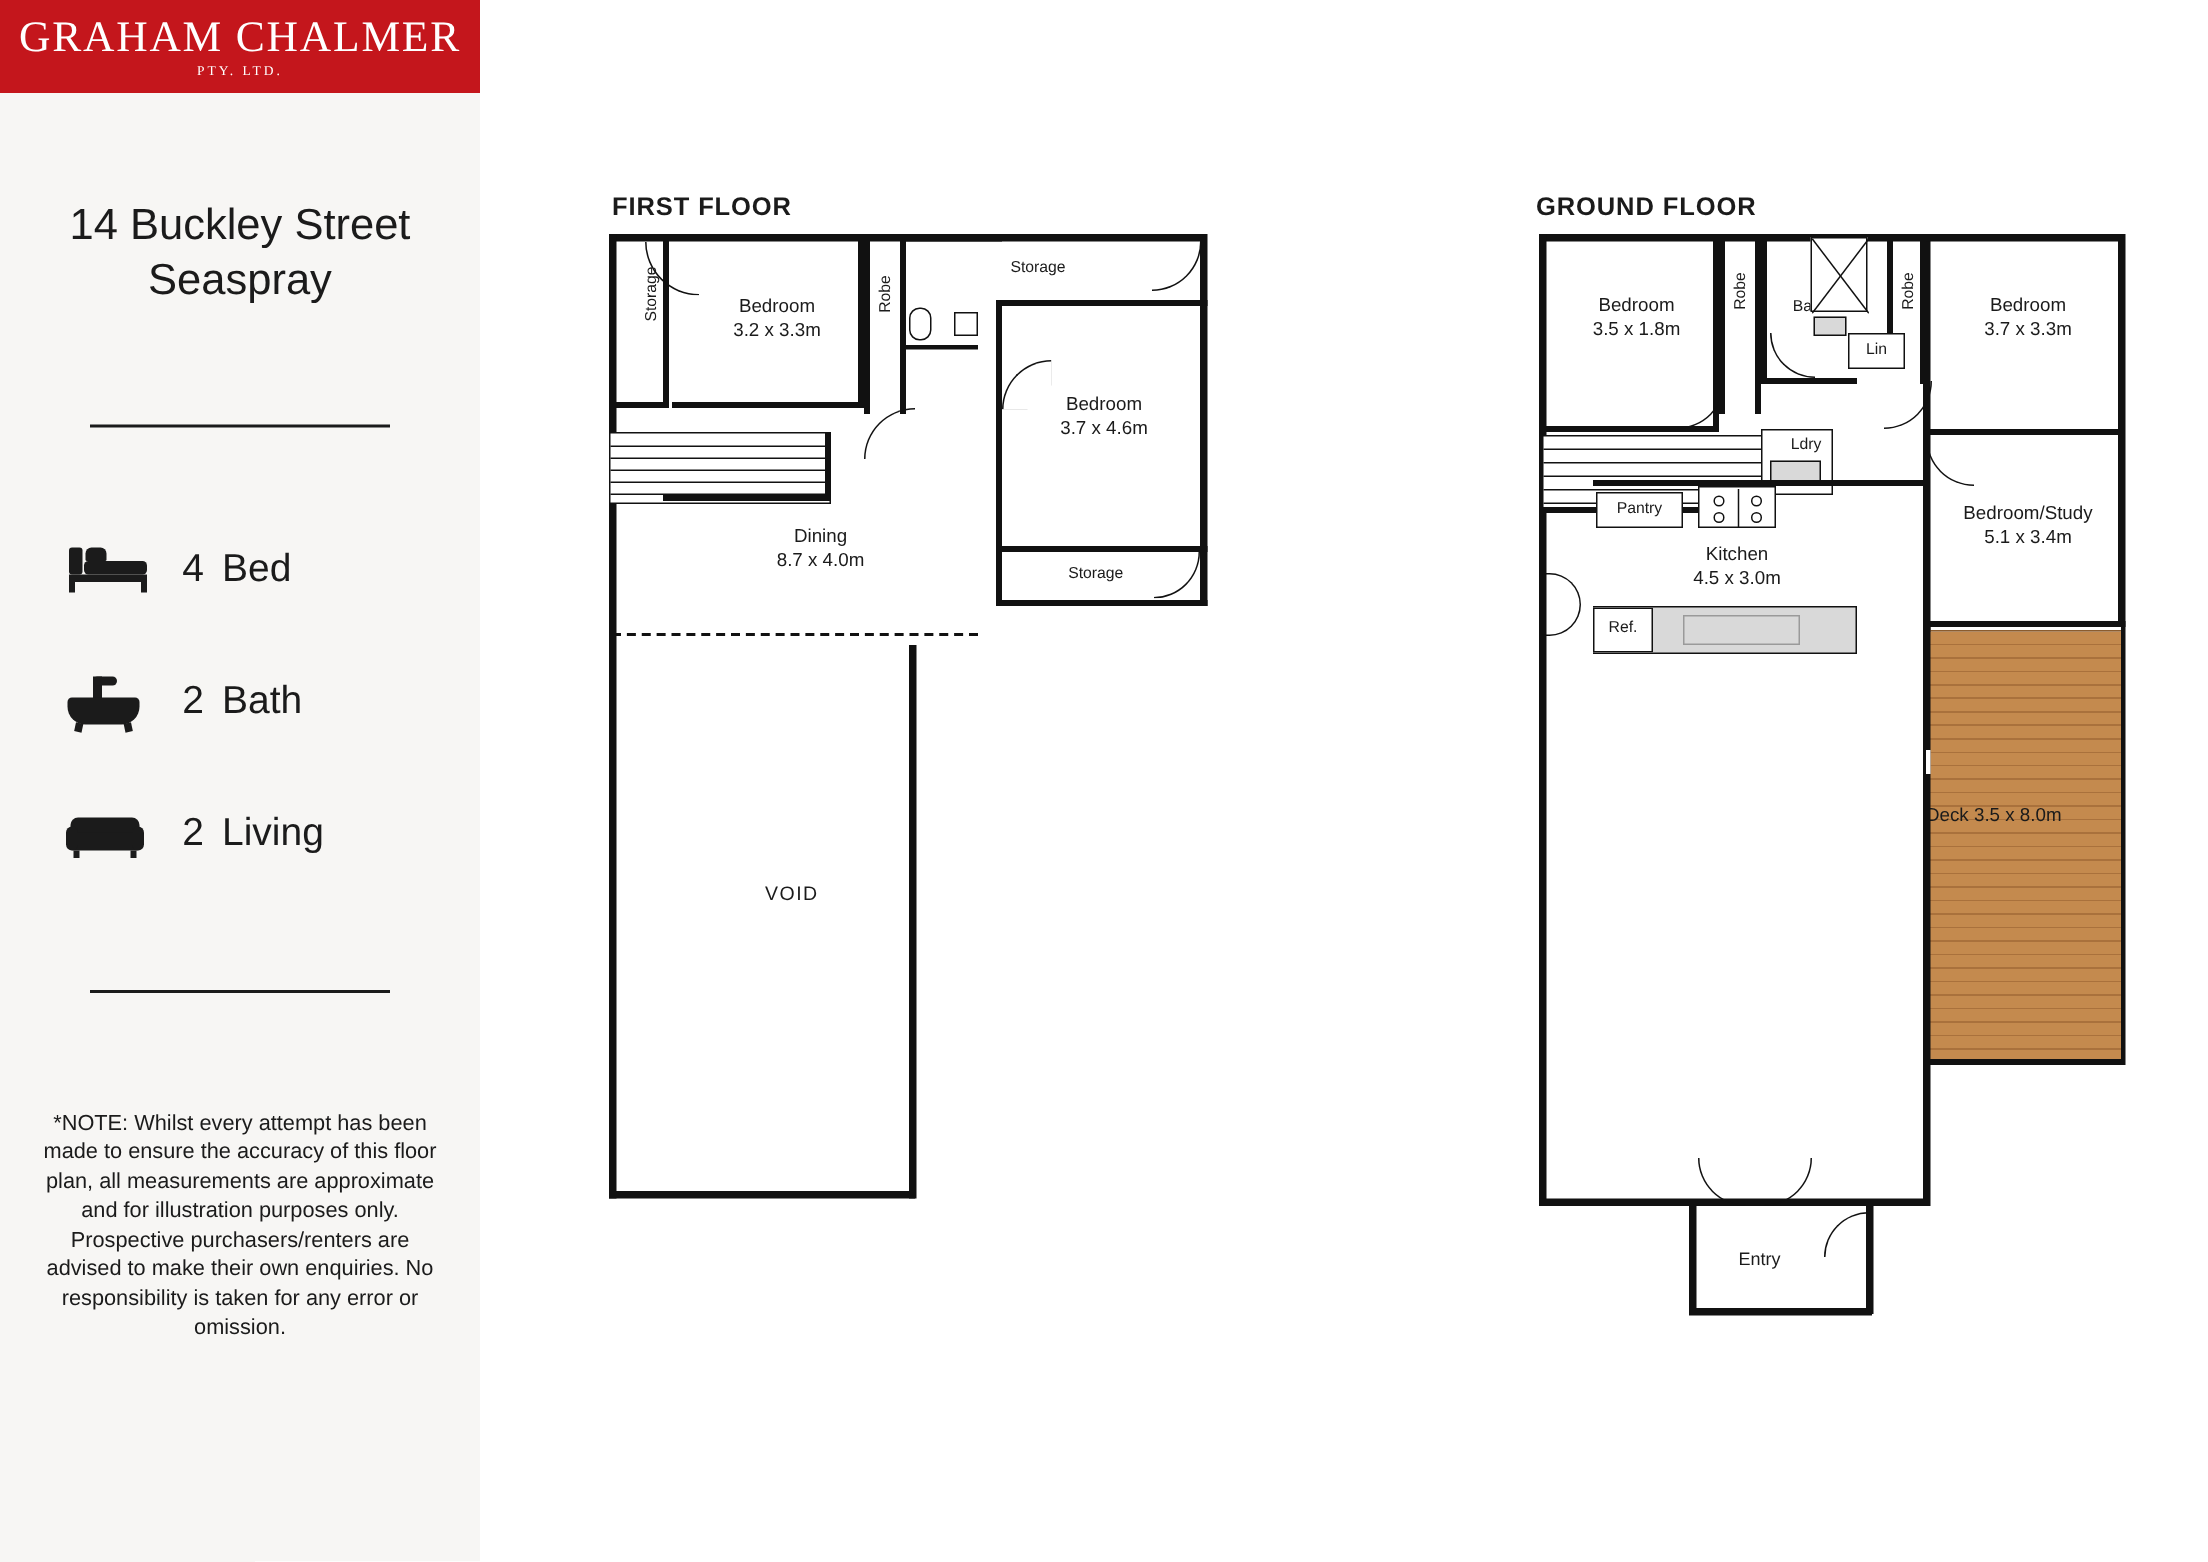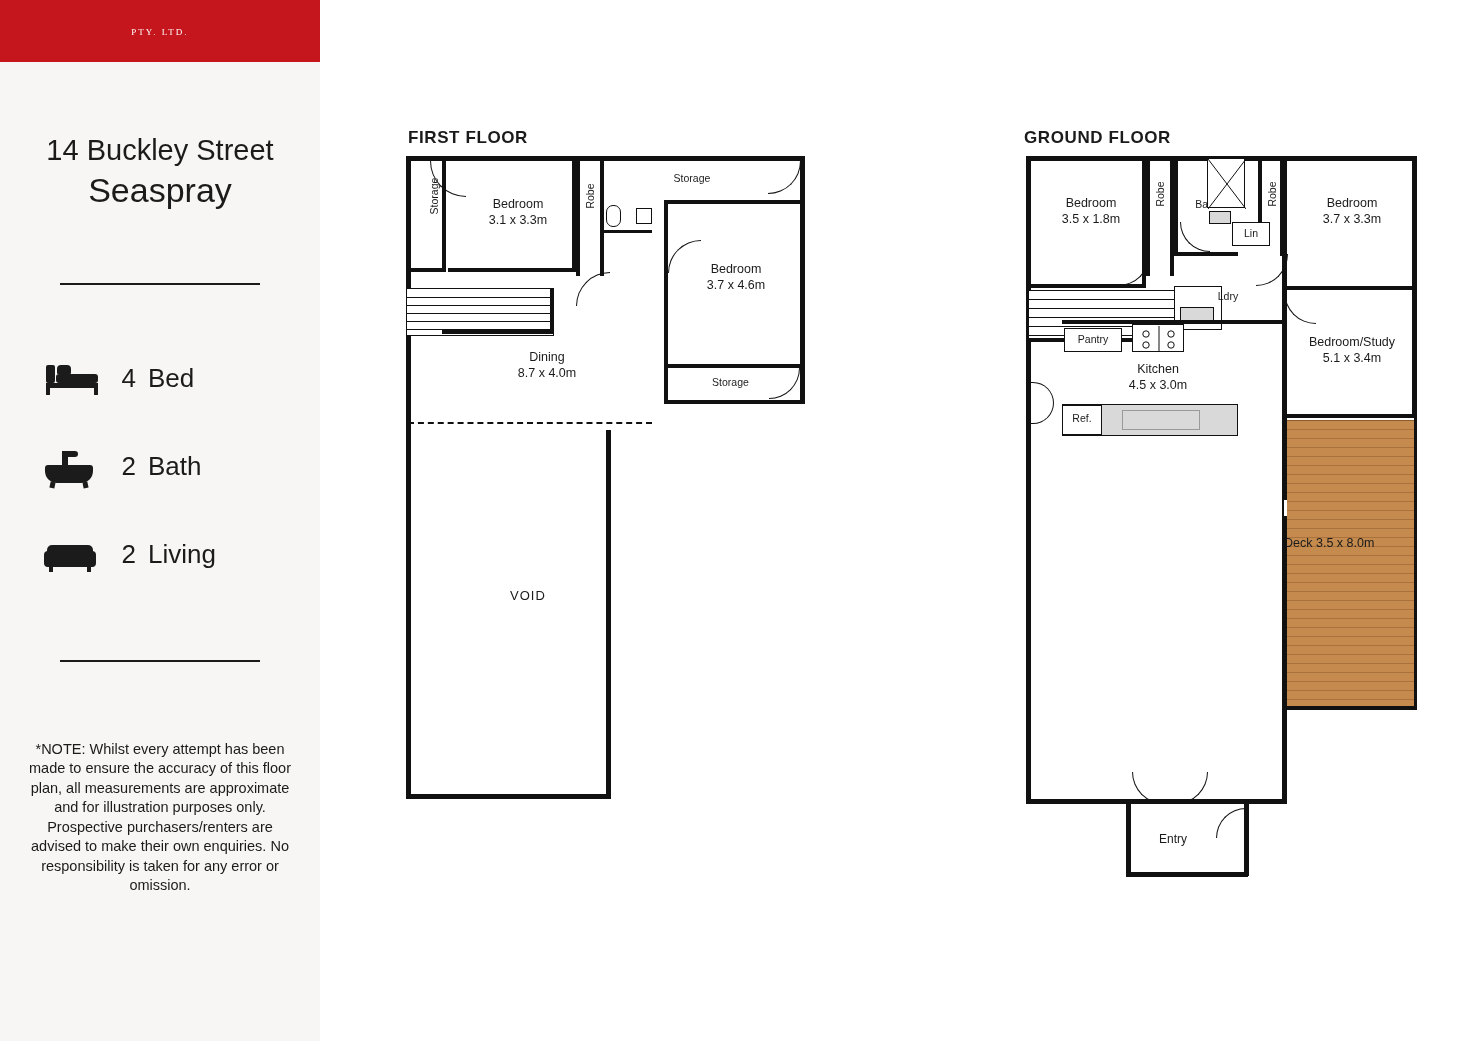--- a/index.html
+++ b/index.html
@@ -43,21 +43,21 @@
   }
 
   #address-block {
     position: absolute; left: 0; top: 132px; width: 320px;
     text-align: center;
   }
   #address-line1 {
     font-size: 29px; color: #1b1b1b; font-weight: 400; line-height: 1.28;
   }
   #address-line2 {
-    font-size: 34px; color: #1b1b1b; font-weight: 400; line-height: 1.28;
+    font-size: 29px; color: #1b1b1b; font-weight: 400; line-height: 1.28;
   }
 
   .hr {
     position: absolute; left: 60px; width: 200px;
     border-top: 2px solid #1b1b1b;
   }
   #hr-top { top: 283px; }
   #hr-bottom { top: 660px; }
 
   .feature-row {
@@ -149,20 +149,21 @@
     border: 1px solid #8a5c2e;
   }
   .deck-label { position:absolute; font-size:12.5px; color:#1b1b1b; line-height:1.25;}
 </style>
 </head>
 <body>
 
 <div id="sidebar">
 
   <div id="logo-band">
+    <div id="logo-main">GRAHAM CHALMER</div>
     <div id="logo-sub">PTY. LTD.</div>
   </div>
 
   <div id="address-block">
     <div id="address-line1">14 Buckley Street</div>
     <div id="address-line2">Seaspray</div>
   </div>
 
   <div class="hr" id="hr-top"></div>
 
@@ -220,21 +221,21 @@
   <div class="wall" style="left:274px; top:430px; width:5px; height:369px;"></div>
 
   <div class="wall" style="left:110px; top:156px; width:4px; height:115px;"></div>
   <div class="wall" style="left:74px; top:268px; width:40px; height:4px;"></div>
   <div class="vert-label" style="left:72px; top:190px; width:60px; text-align:center;">Storage</div>
 
   <div class="wall" style="left:116px; top:268px; width:128px; height:4px;"></div>
   <div class="wall" style="left:240px; top:156px; width:4px; height:116px;"></div>
   <div class="room-label" style="left:126px; top:197px; width:120px;">
     <span class="nm">Bedroom</span>
-    <span class="dim">3.1 x 3.3m</span>
+    <span class="dim">3.2 x 3.3m</span>
   </div>
   <div class="door-arc" style="left:98px; top:161px; width:36px; height:36px; border-radius:0 0 0 36px; border-width:0 0 1.4px 1.4px;"></div>
   <div class="door-arc" style="left:244px; top:272px; width:34px; height:34px; border-radius:34px 0 0 0; border-width:1.4px 0 0 1.4px;"></div>
 
   <div class="wall" style="left:244px; top:156px; width:4px; height:120px;"></div>
   <div class="wall" style="left:268px; top:156px; width:4px; height:120px;"></div>
   <div class="vert-label" style="left:232px; top:190px; width:52px; text-align:center;">Robe</div>
 
   <div class="box" style="left:274px; top:205px; width:15px; height:22px; border-radius:7px;"></div>
   <div class="box" style="left:304px; top:208px; width:16px; height:16px;"></div>
@@ -334,21 +335,21 @@
   <div class="stair" style="left:696px; top:290px; width:148px; height:50px;">
     <span class="tread" style="top:8px;"></span>
     <span class="tread" style="top:17px;"></span>
     <span class="tread" style="top:26px;"></span>
     <span class="tread" style="top:35px;"></span>
     <span class="tread" style="top:44px;"></span>
   </div>
   <div class="wall" style="left:696px; top:338px; width:150px; height:4px;"></div>
 
   <div class="box" style="left:842px; top:286px; width:48px; height:44px;"></div>
-  <div class="small-label" style="left:842px; top:290px; width:60px;margin-left:24px;">Ldry</div>
+  <div class="small-label" style="left:842px; top:290px; width:60px;">Ldry</div>
   <div class="box fill-grey" style="left:848px; top:307px; width:34px; height:16px;"></div>
 
   <div class="box" style="left:732px; top:328px; width:58px; height:24px;"></div>
   <div class="small-label" style="left:732px; top:333px; width:58px;">Pantry</div>
 
   <div class="wall" style="left:730px; top:320px; width:222px; height:4px;"></div>
   <div class="box" style="left:800px; top:324px; width:52px; height:28px;">
     <svg width="52" height="28" viewBox="0 0 52 28">
       <circle cx="13" cy="9" r="3.2" fill="none" stroke="#111" stroke-width="1"></circle>
       <circle cx="13" cy="20" r="3.2" fill="none" stroke="#111" stroke-width="1"></circle>

